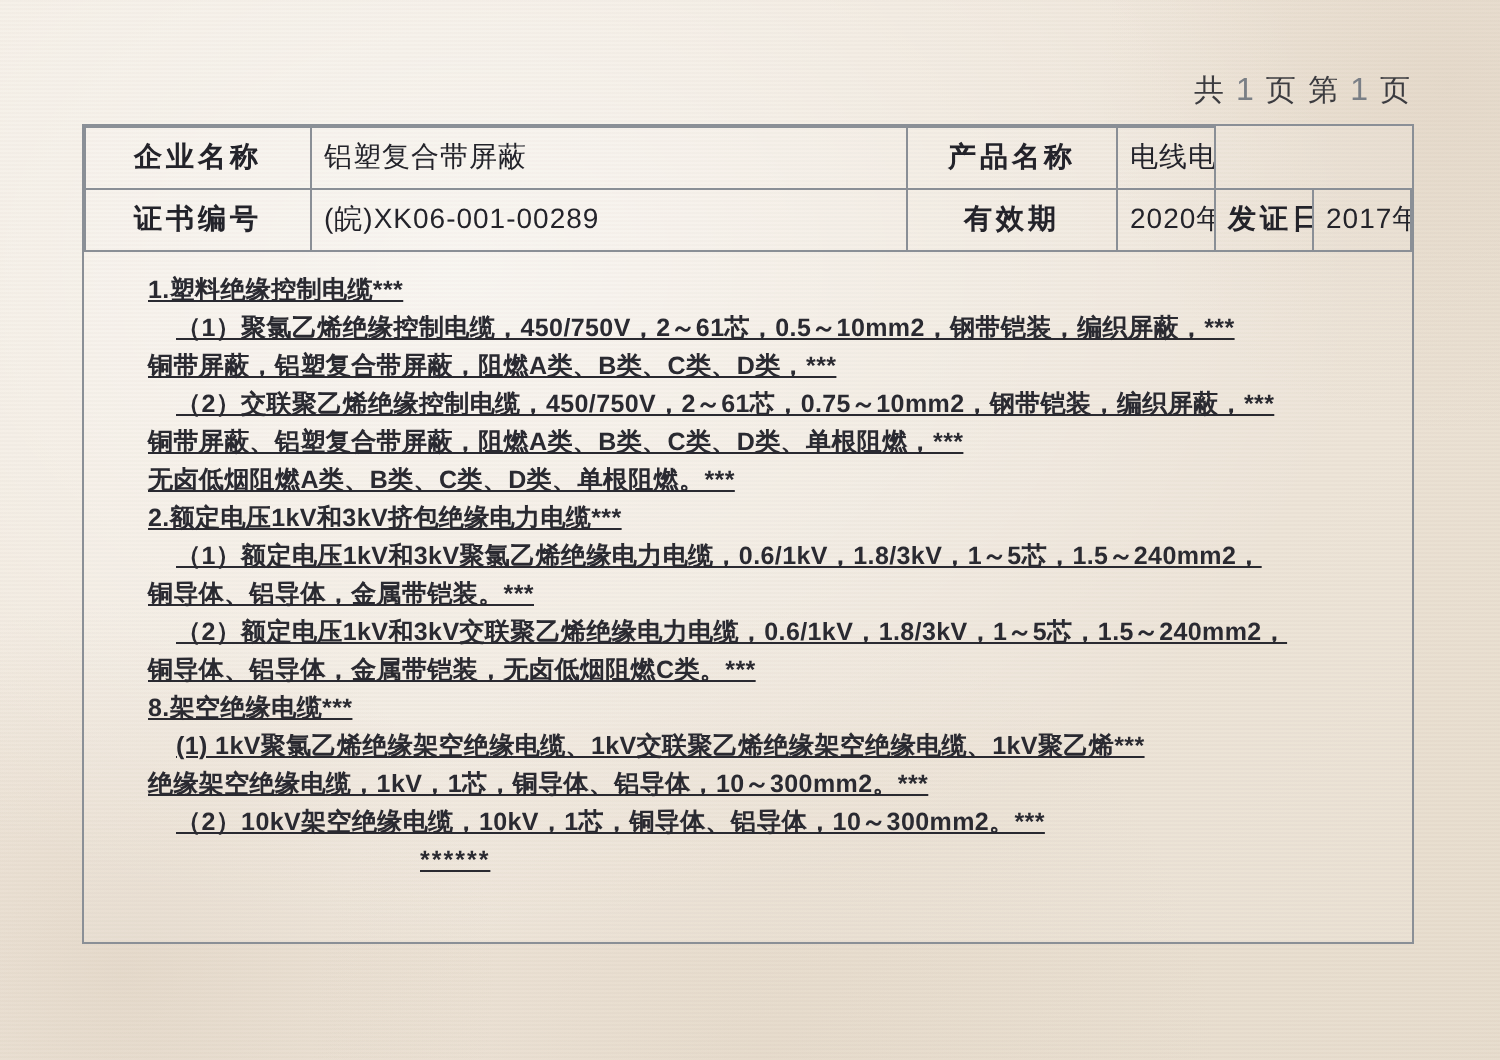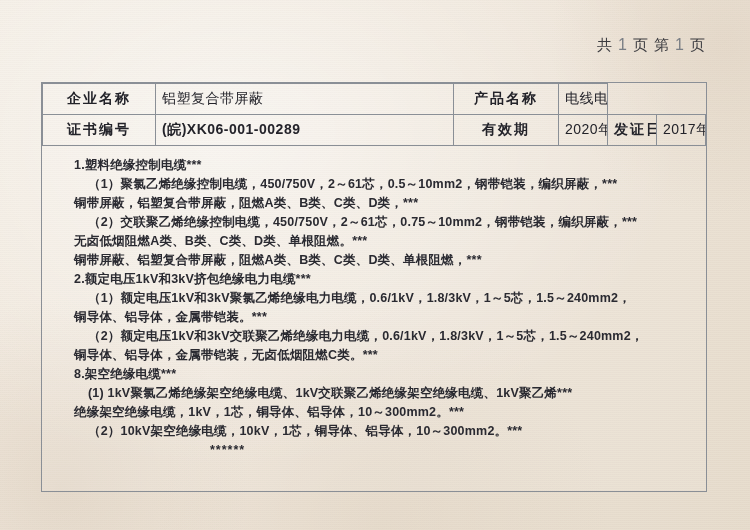--- a/index.html
+++ b/index.html
@@ -52,21 +52,20 @@
 
   .doc-frame {
     position: absolute;
     left: 41px;
     top: 62px;
     width: 666px;
     height: 410px;
     border: 1px solid #8a8f96;
     box-sizing: border-box;
     background: rgba(255,255,255,0.10);
-    margin-top: 20px;
   }
 
   table.head-table {
     width: 100%;
     border-collapse: collapse;
     table-layout: fixed;
   }
   table.head-table td {
     border: 1px solid #8a8f96;
     height: 30px;
@@ -83,37 +82,38 @@
     letter-spacing: 2px;
     color: #1d1d22;
   }
   td.val {
     color: #3e4a58;
     letter-spacing: 0.5px;
     padding-left: 10px;
   }
   td.val-dark {
     color: #2b2b33;
-    font-weight: bold;
+    font-weight: normal;
     letter-spacing: 0.5px;
     padding-left: 10px;
   }
 
   .body-area {
     padding: 10px 14px 6px 18px;
   }
   .body-line {
     font-size: 12.5px;
     line-height: 19px;
     color: #2a2a31;
     white-space: nowrap;
     letter-spacing: 0.2px;
   }
   .body-line.bold {
     font-weight: bold;
+    text-decoration: underline;
   }
   .body-line.stars {
     letter-spacing: 1px;
   }
   .indent1 { padding-left: 14px; }
   .indent2 { padding-left: 28px; }
   .center-stars {
     padding-left: 150px;
     letter-spacing: 2px;
   }
@@ -146,22 +146,22 @@
         <td class="val">2017年02月13日</td>
       </tr>
     </tbody>
       </table>
 
     <div class="body-area">
       <div class="body-line bold indent1">1.塑料绝缘控制电缆***</div>
       <div class="body-line bold indent2">（1）聚氯乙烯绝缘控制电缆，450/750V，2～61芯，0.5～10mm2，钢带铠装，编织屏蔽，***</div>
       <div class="body-line bold indent1">铜带屏蔽，铝塑复合带屏蔽，阻燃A类、B类、C类、D类，***</div>
       <div class="body-line bold indent2">（2）交联聚乙烯绝缘控制电缆，450/750V，2～61芯，0.75～10mm2，钢带铠装，编织屏蔽，***</div>
+      <div class="body-line bold indent1">铜带屏蔽、铝塑复合带屏蔽，阻燃A类、B类、C类、D类、单根阻燃，***</div>
       <div class="body-line bold indent1">无卤低烟阻燃A类、B类、C类、D类、单根阻燃。***</div>
-      <div class="body-line bold indent1">铜带屏蔽、铝塑复合带屏蔽，阻燃A类、B类、C类、D类、单根阻燃，***</div>
       <div class="body-line bold indent1">2.额定电压1kV和3kV挤包绝缘电力电缆***</div>
       <div class="body-line bold indent2">（1）额定电压1kV和3kV聚氯乙烯绝缘电力电缆，0.6/1kV，1.8/3kV，1～5芯，1.5～240mm2，</div>
       <div class="body-line bold indent1">铜导体、铝导体，金属带铠装。***</div>
       <div class="body-line bold indent2">（2）额定电压1kV和3kV交联聚乙烯绝缘电力电缆，0.6/1kV，1.8/3kV，1～5芯，1.5～240mm2，</div>
       <div class="body-line bold indent1">铜导体、铝导体，金属带铠装，无卤低烟阻燃C类。***</div>
       <div class="body-line bold indent1">8.架空绝缘电缆***</div>
       <div class="body-line bold indent2">(1) 1kV聚氯乙烯绝缘架空绝缘电缆、1kV交联聚乙烯绝缘架空绝缘电缆、1kV聚乙烯***</div>
       <div class="body-line bold indent1">绝缘架空绝缘电缆，1kV，1芯，铜导体、铝导体，10～300mm2。***</div>
       <div class="body-line bold indent2">（2）10kV架空绝缘电缆，10kV，1芯，铜导体、铝导体，10～300mm2。***</div>
       <div class="body-line bold stars center-stars">******</div>

